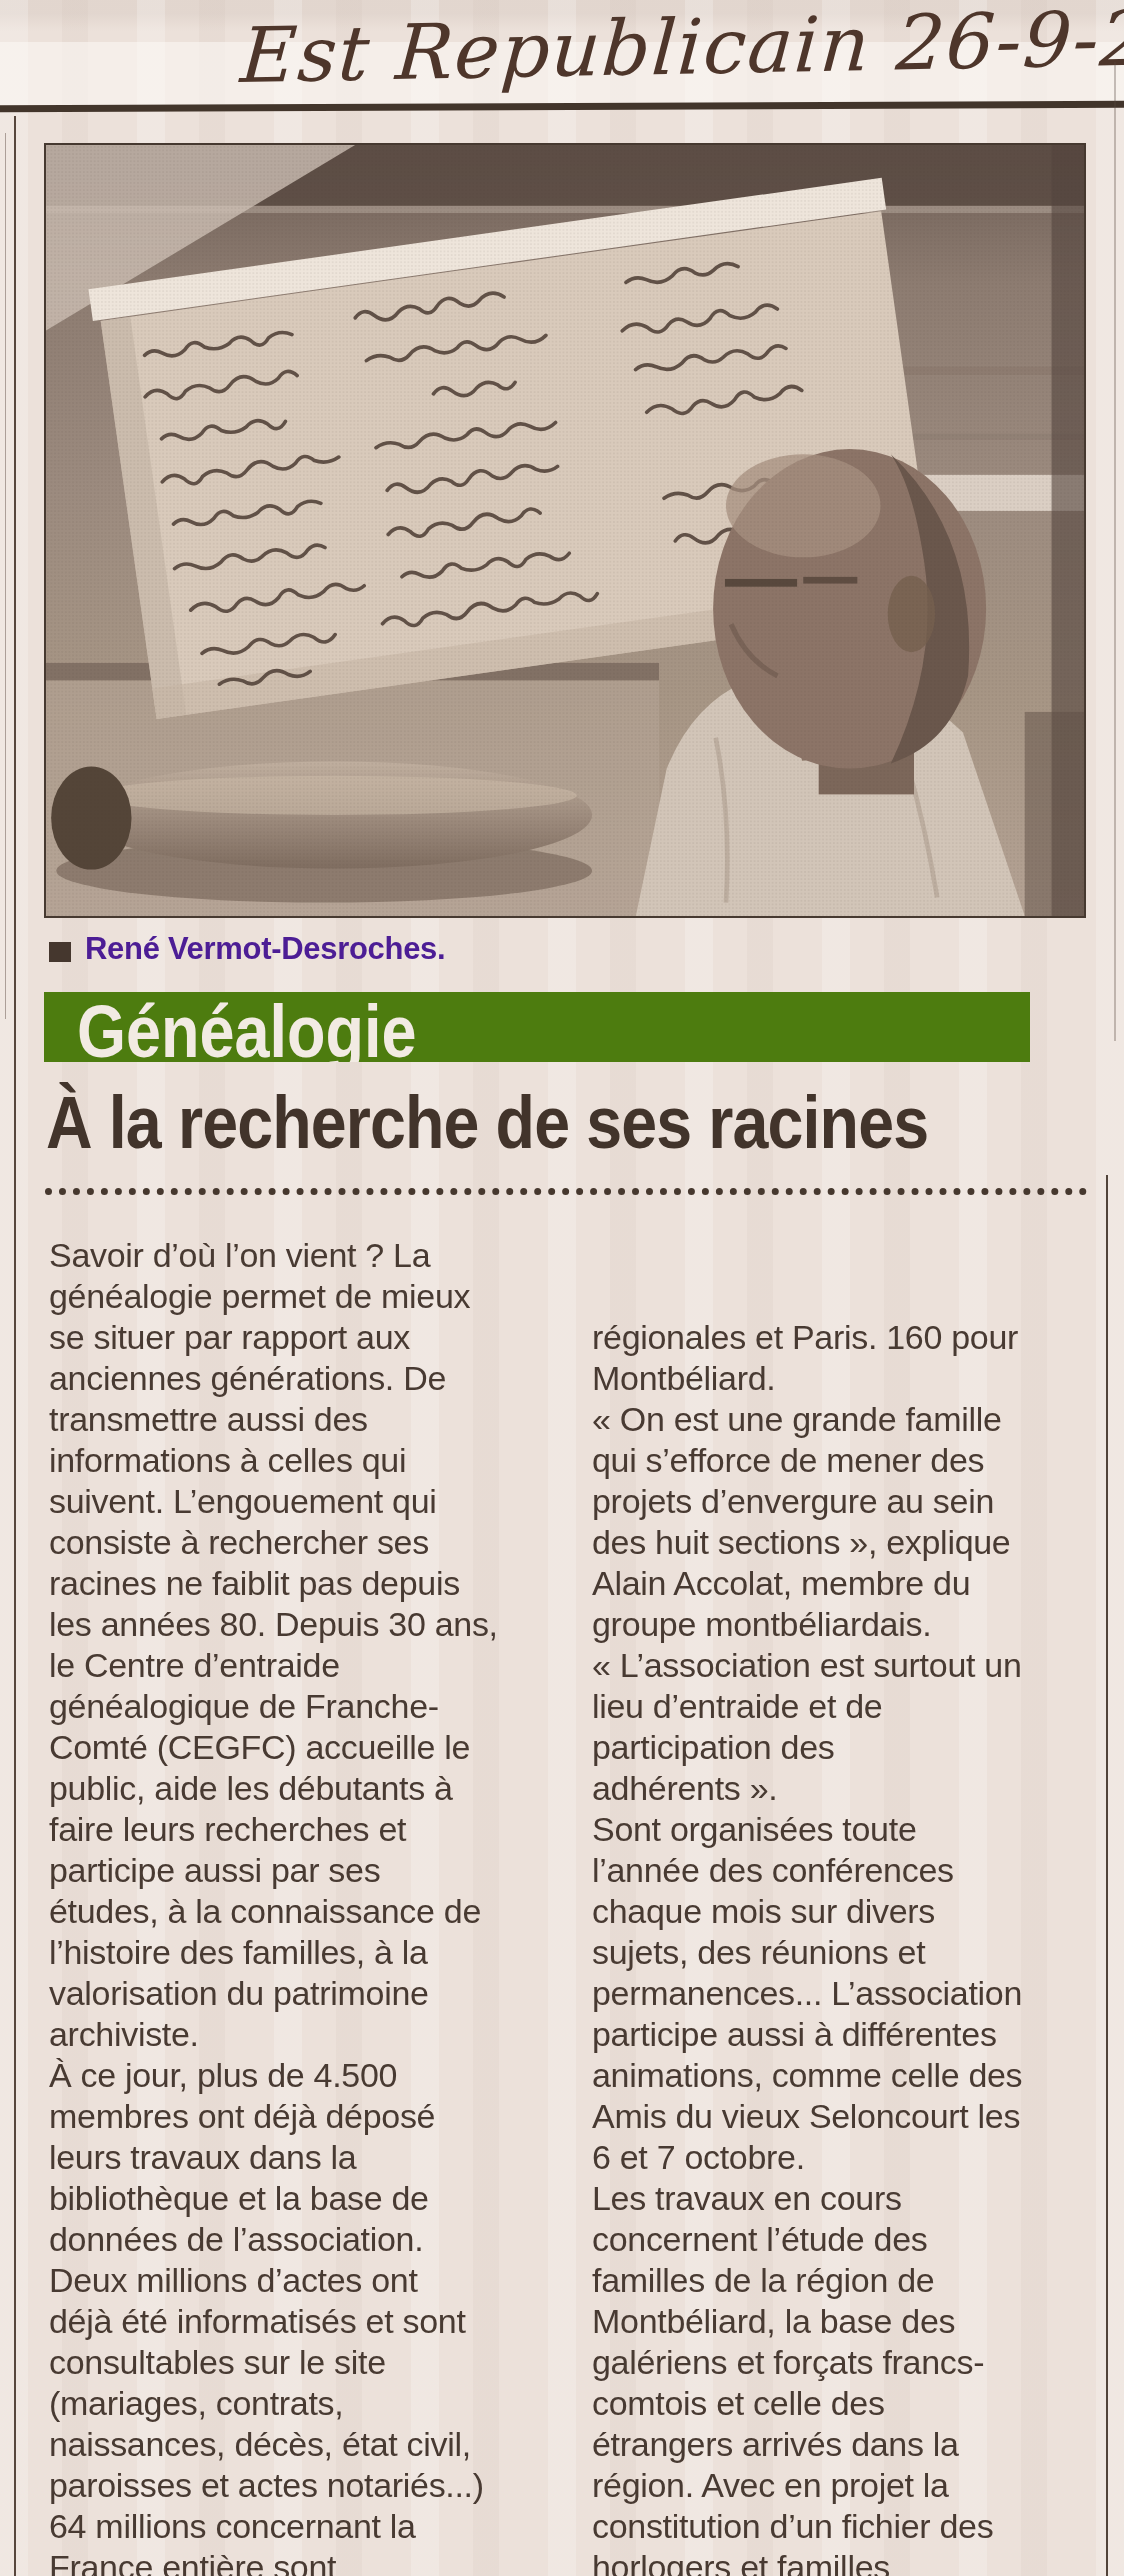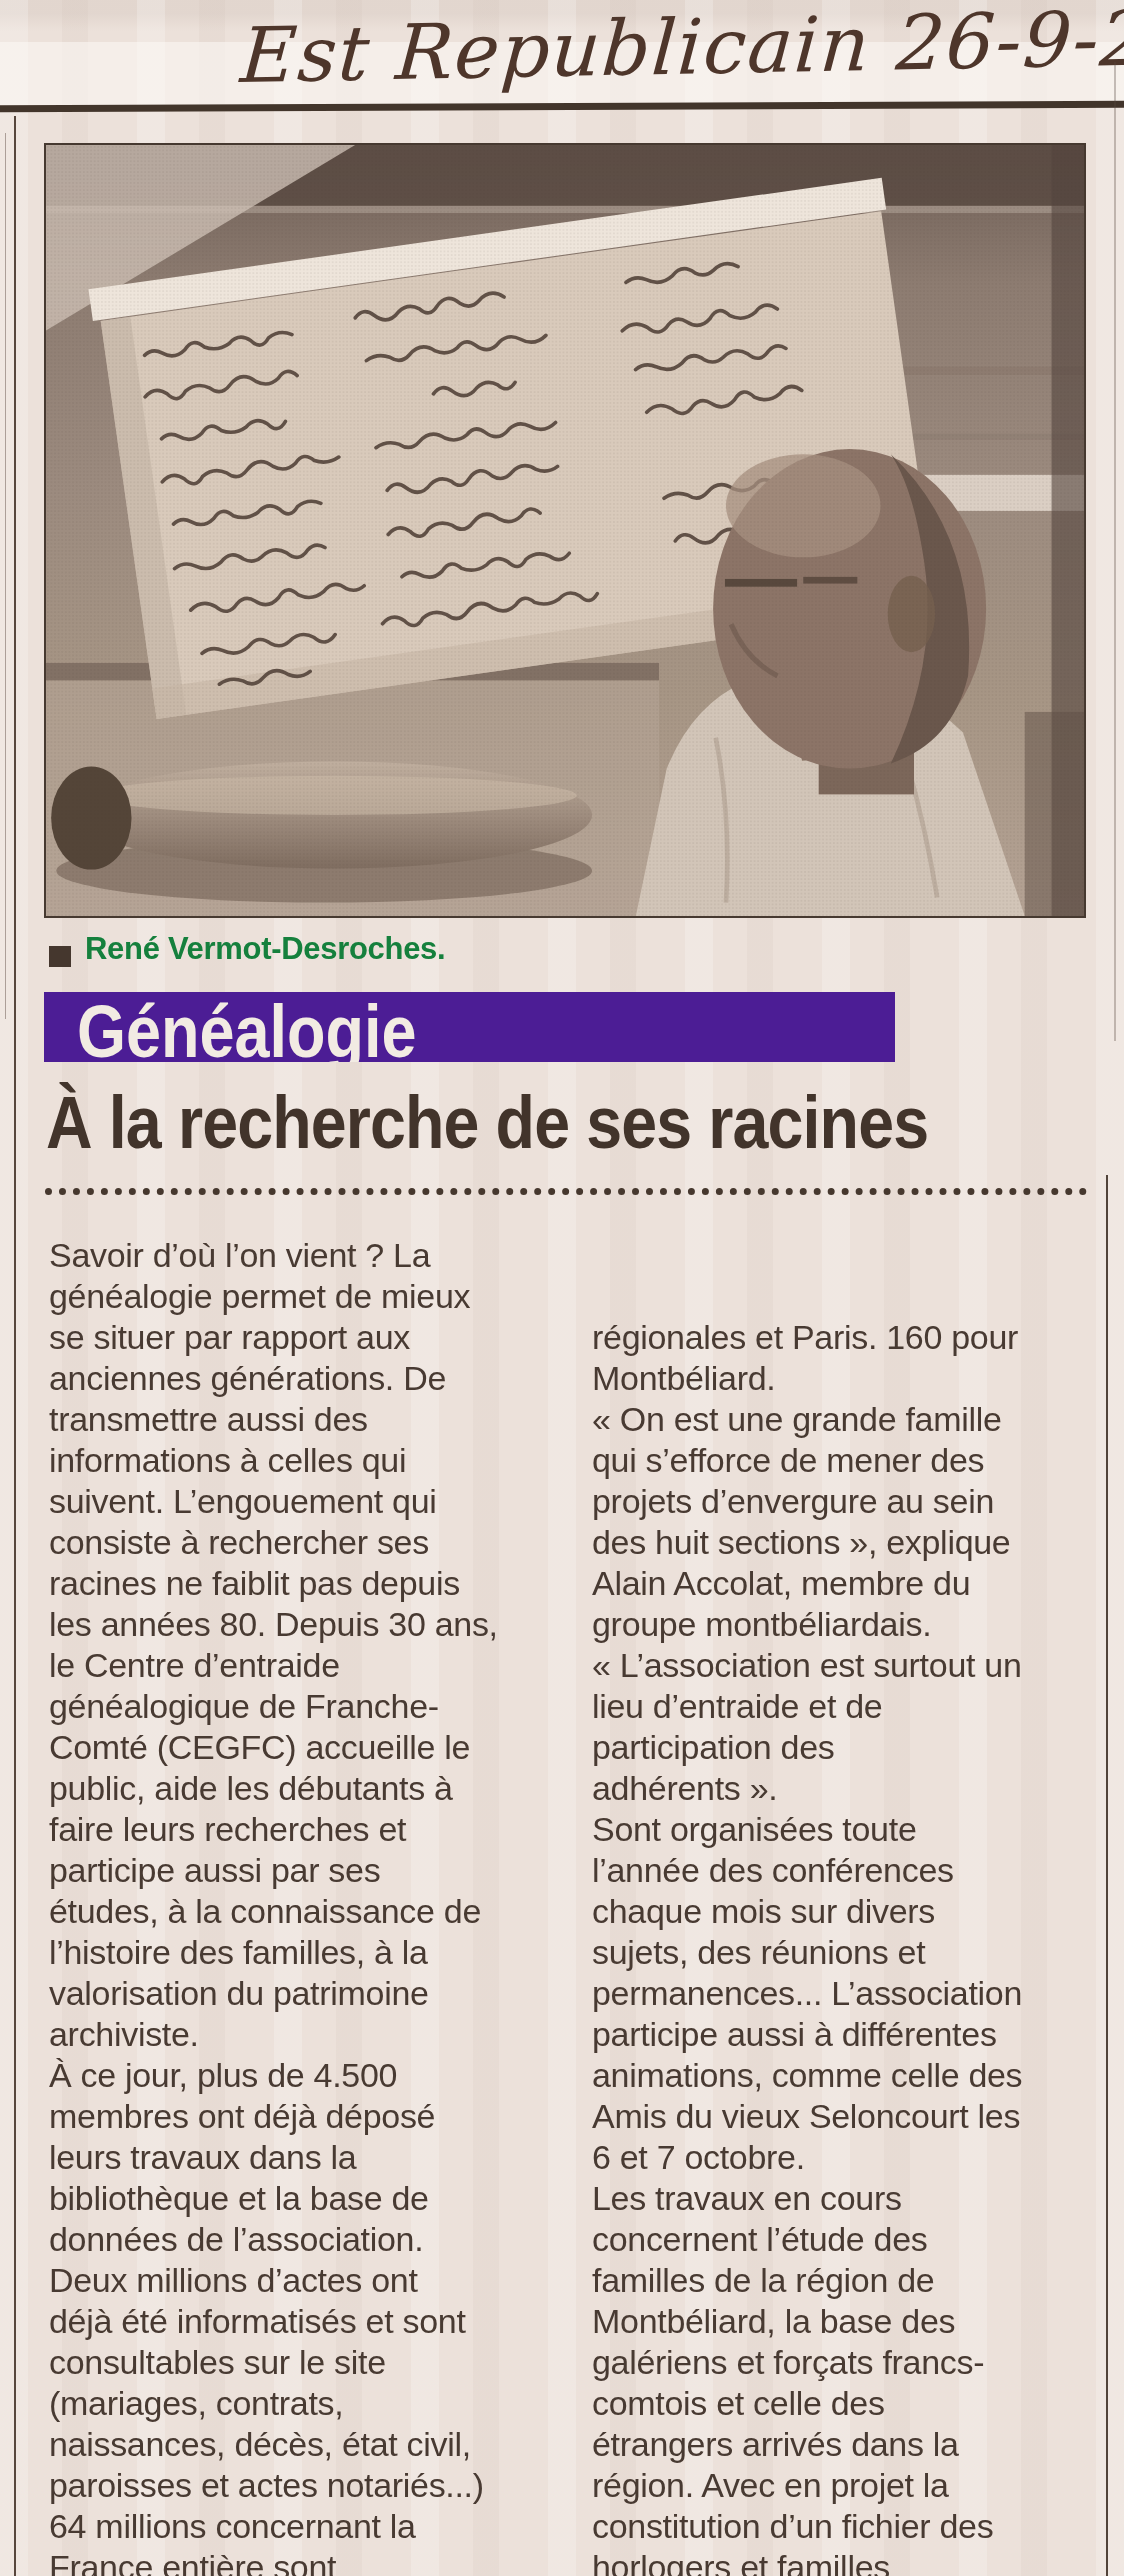--- a/index.html
+++ b/index.html
@@ -34,29 +34,29 @@
   .top-rule{position:absolute;left:0;top:103px;width:1124px;height:6.7px;background:#42352b;transform:rotate(-0.22deg);}
 
   .photo-frame{
     position:absolute;left:44px;top:143px;width:1038px;height:771px;
     border:2.6px solid #463930;background:#9a897d;box-sizing:content-box;
   }
   .photo-frame svg{display:block;width:100%;height:100%;}
 
   .photo-caption{
     position:absolute;left:49px;top:930px;
-    display:flex;align-items:flex-end;gap:14.4px;
-    font-weight:bold;font-size:31px;line-height:37px;color:#15803d;
+    display:flex;align-items:center;gap:14.4px;
+    font-weight:bold;font-size:31px;line-height:37px;color:#4c1d95;
     letter-spacing:-0.3px;
   }
   .caption-bullet{width:21.6px;height:20.6px;background:#45372e;margin-top:7.2px;flex:0 0 auto;}
 
   .section-banner{
-    position:absolute;left:44px;top:992px;width:851px;height:70px;
-    background:#4c1d95;overflow:hidden;
+    position:absolute;left:44px;top:992px;width:986px;height:70px;
+    background:#4d7c0f;overflow:hidden;
   }
   .section-banner span{
     display:inline-block;
     font-size:75px;line-height:70px;font-weight:bold;color:#f2ebe3;
     margin-left:33px;position:relative;top:3.6px;letter-spacing:0;
     transform:scaleX(0.84);transform-origin:0 50%;white-space:nowrap;
   }
   .headline{
     position:absolute;left:46px;top:1082px;
     font-size:75px;line-height:81px;font-weight:bold;color:#42342b;

